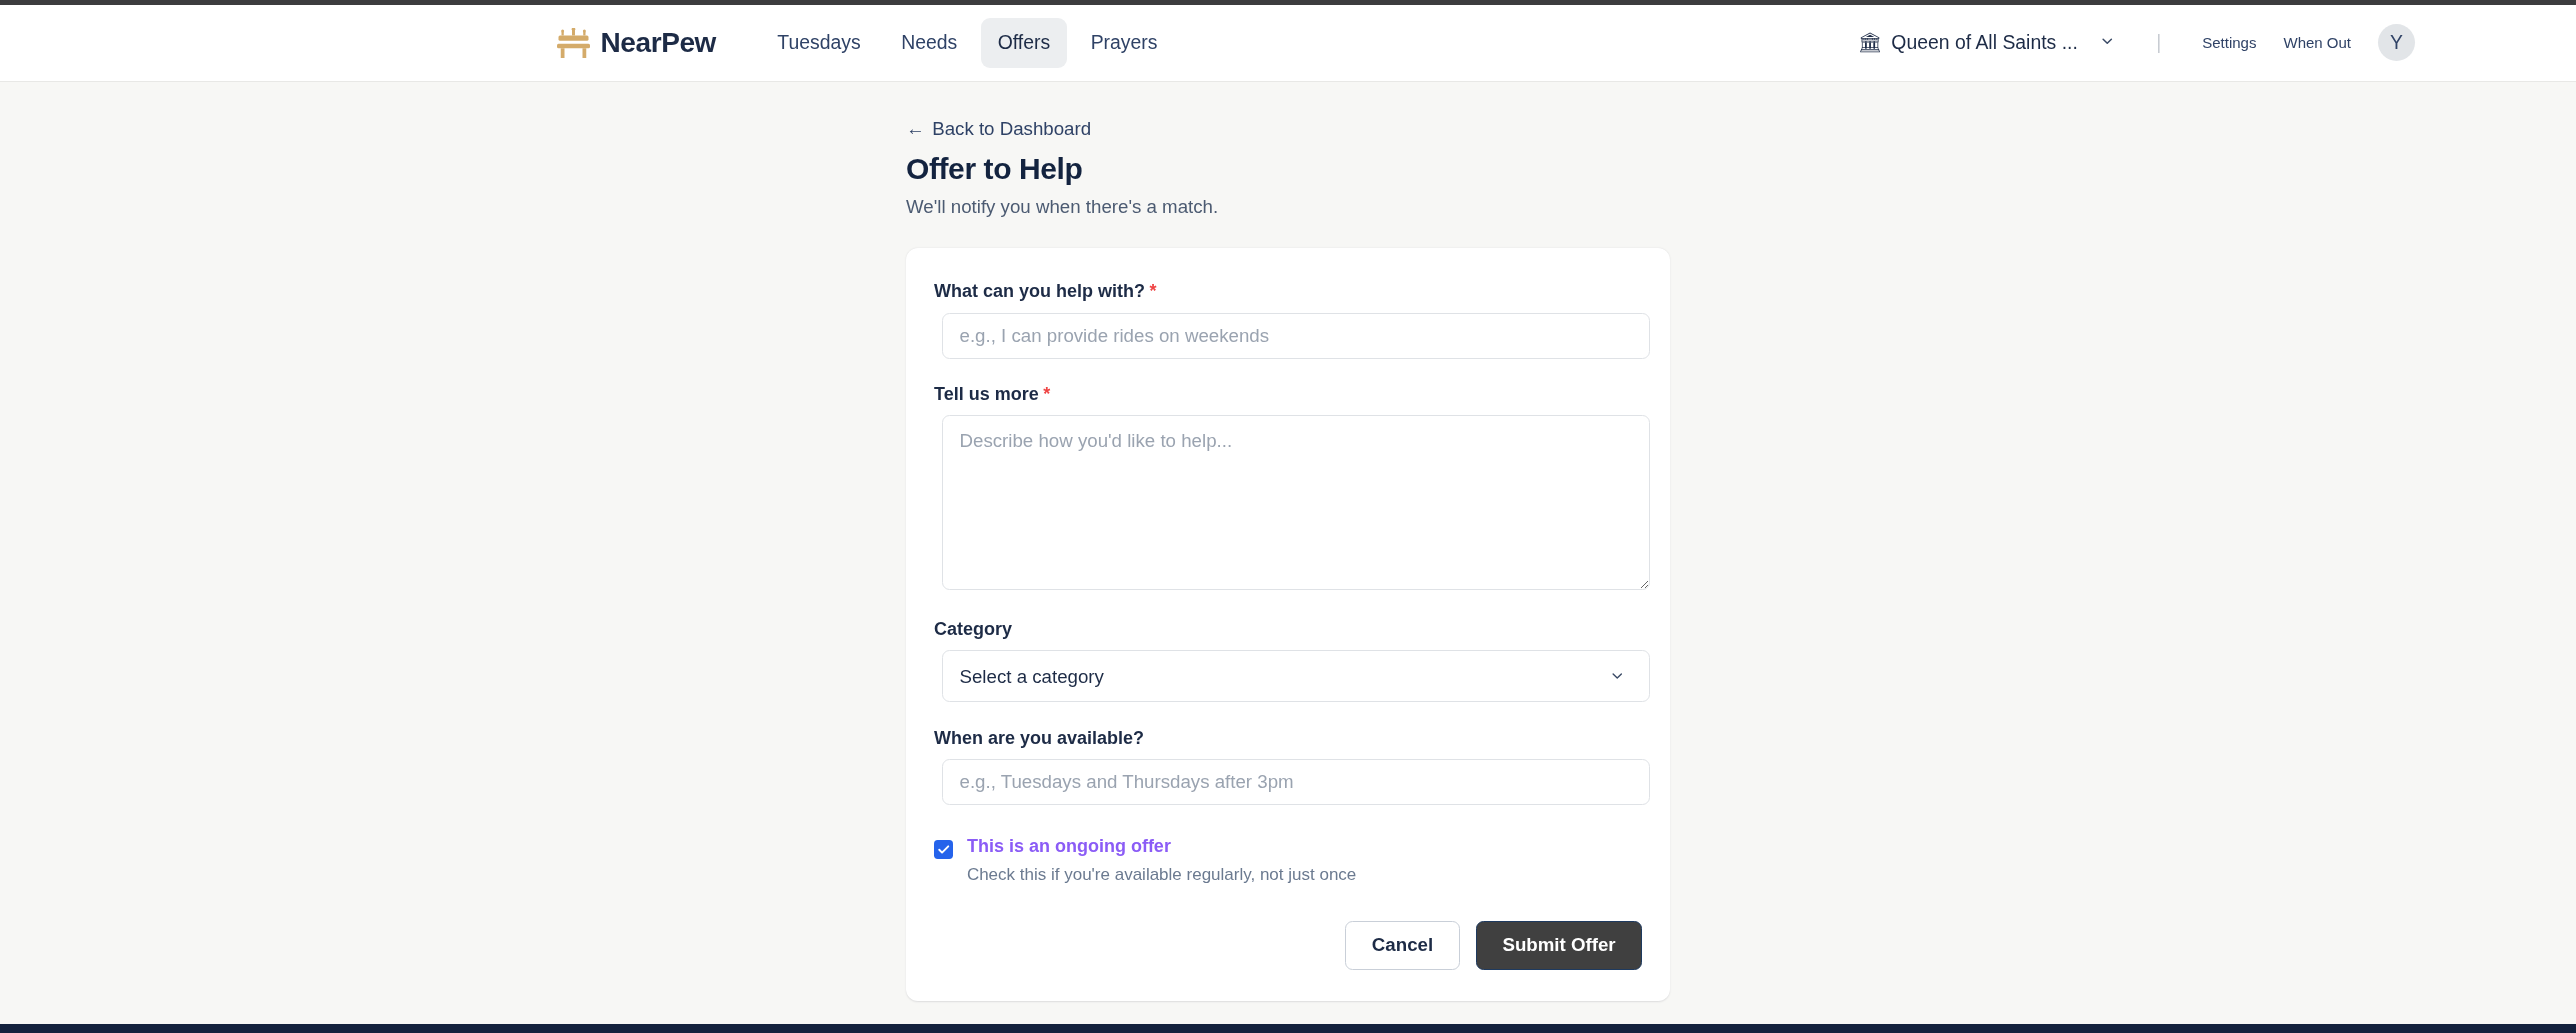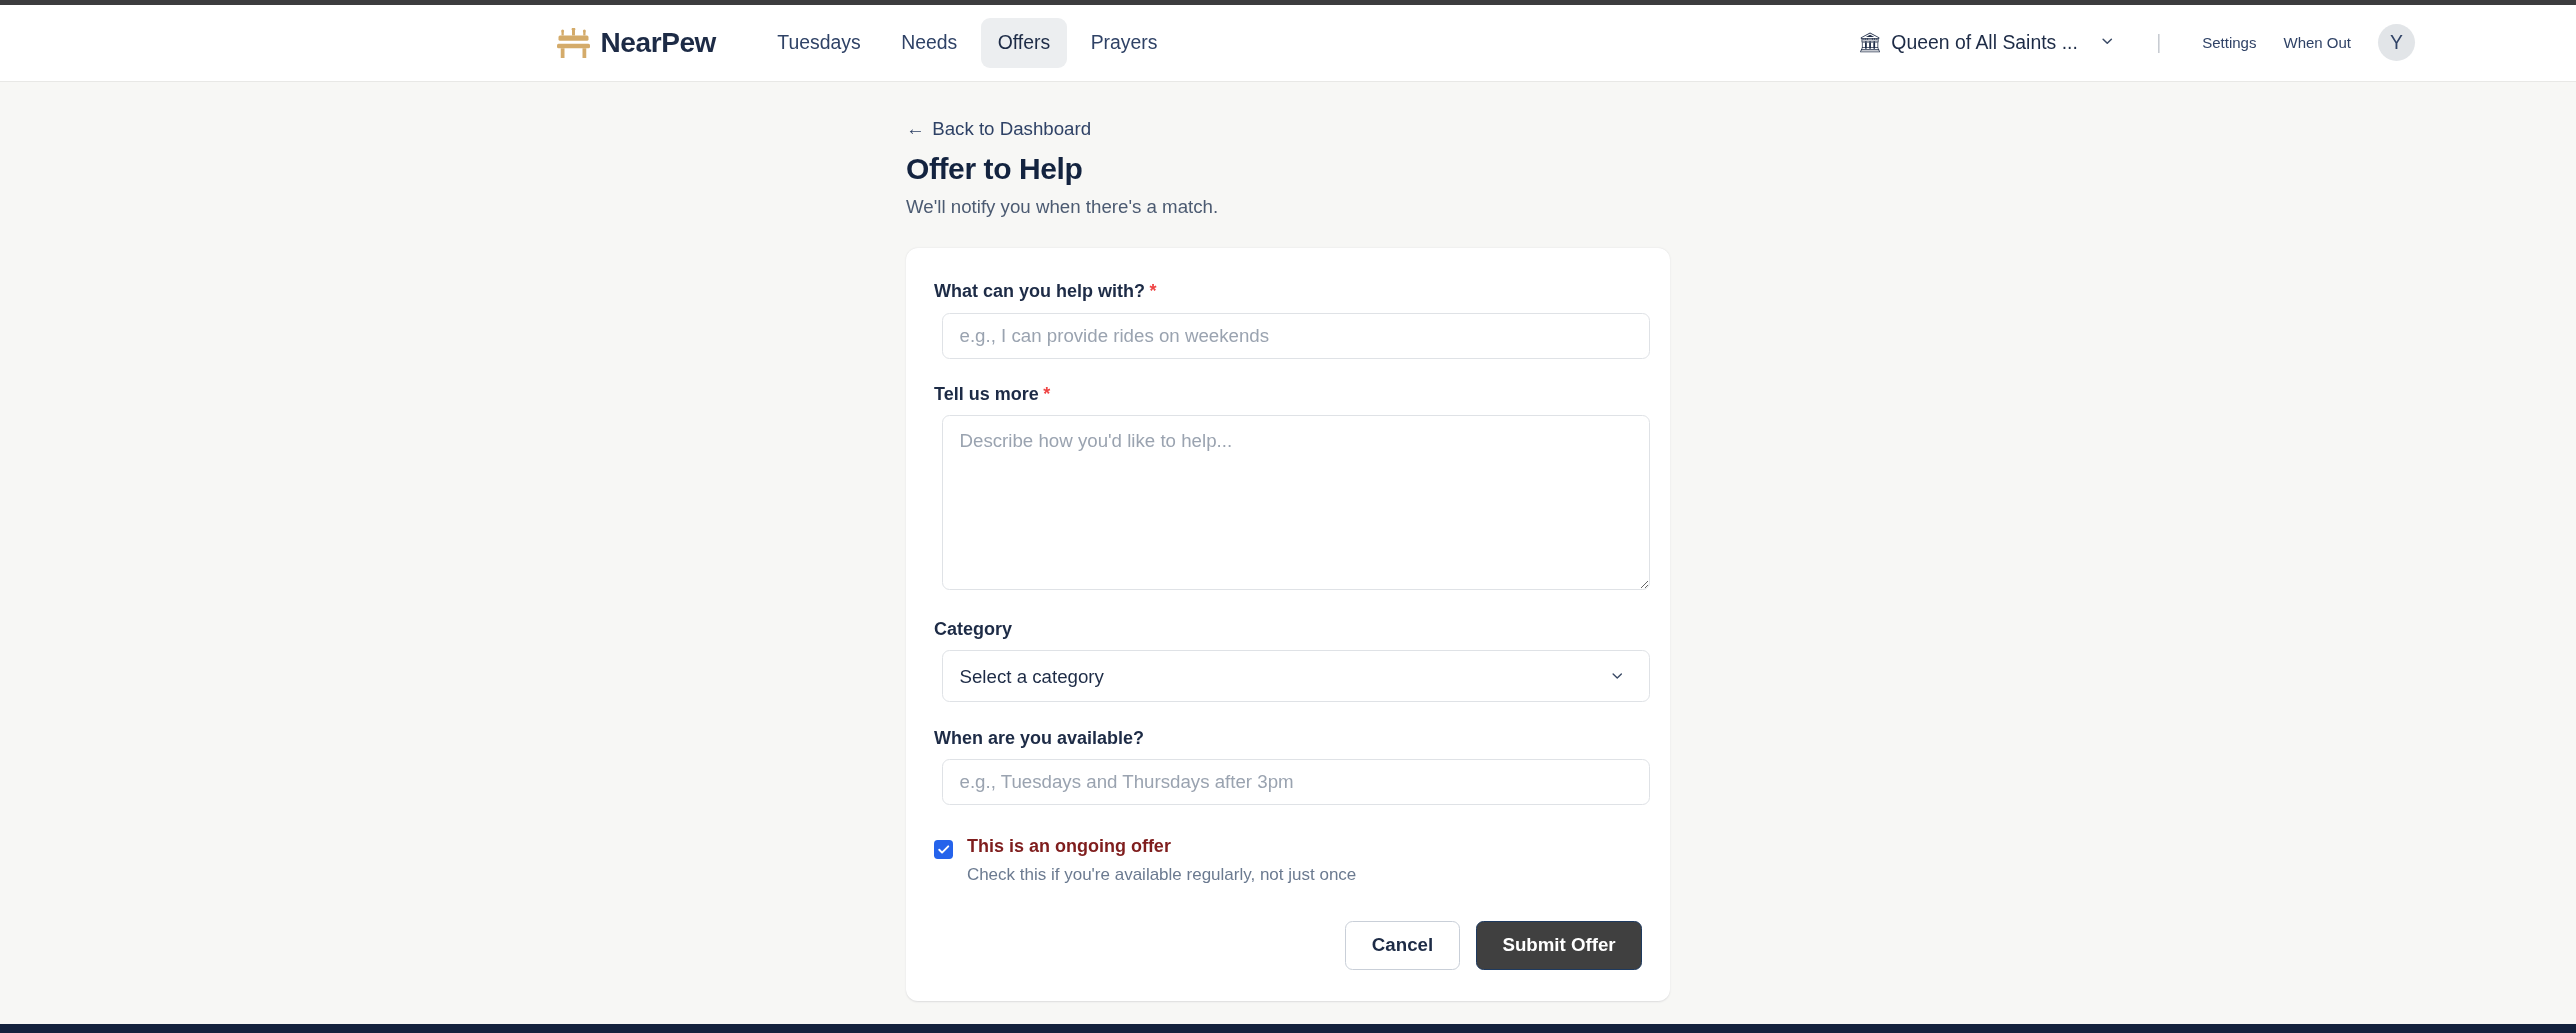--- a/index.html
+++ b/index.html
@@ -276,21 +276,21 @@
     align-items: center;
     justify-content: center;
     cursor: pointer;
   }
 
   .checkbox svg { display: block; }
 
   .check-text-main {
     font-size: 18px;
     font-weight: bold;
-    color: #7f1d1d;
+    color: #8b5cf6;
     display: block;
     margin-bottom: 7.5px;
   }
 
   .check-text-sub {
     font-size: 17px;
     color: #6b7a90;
     display: block;
   }
 

